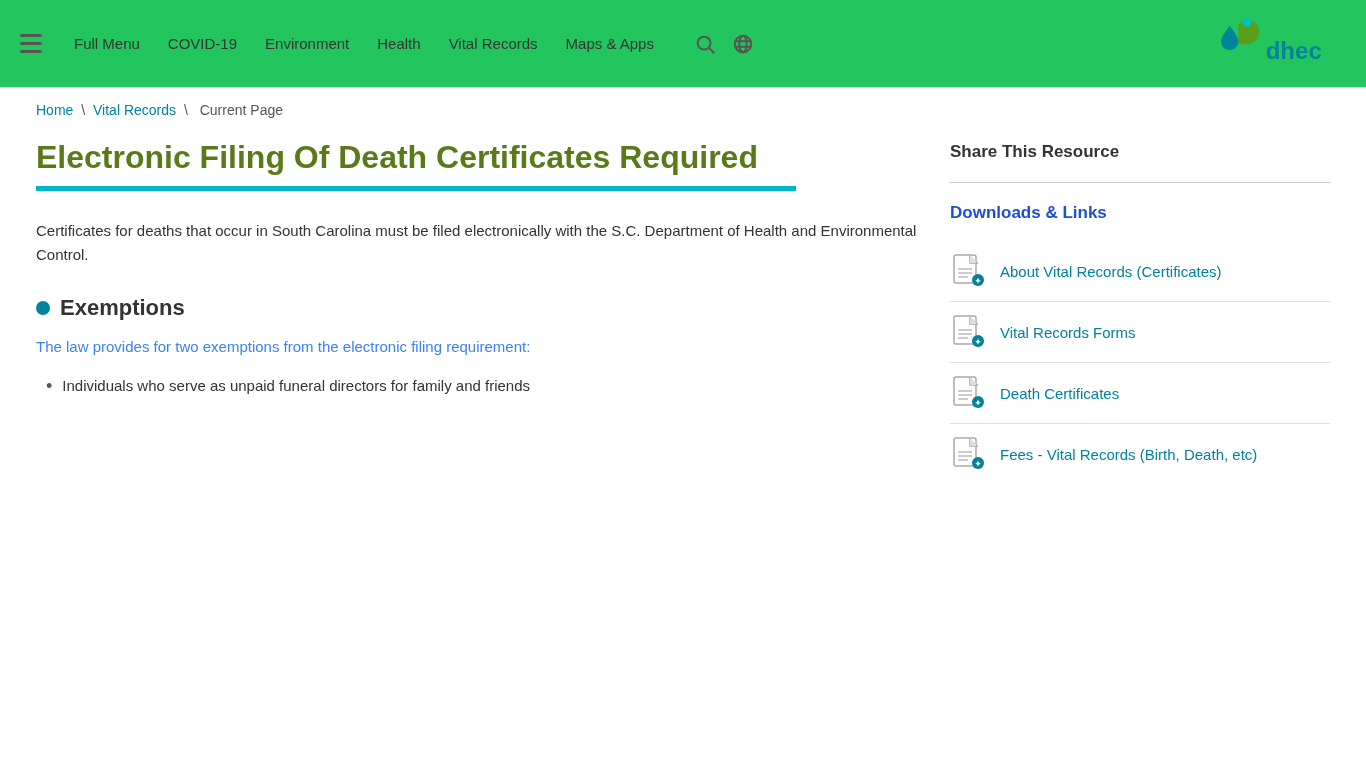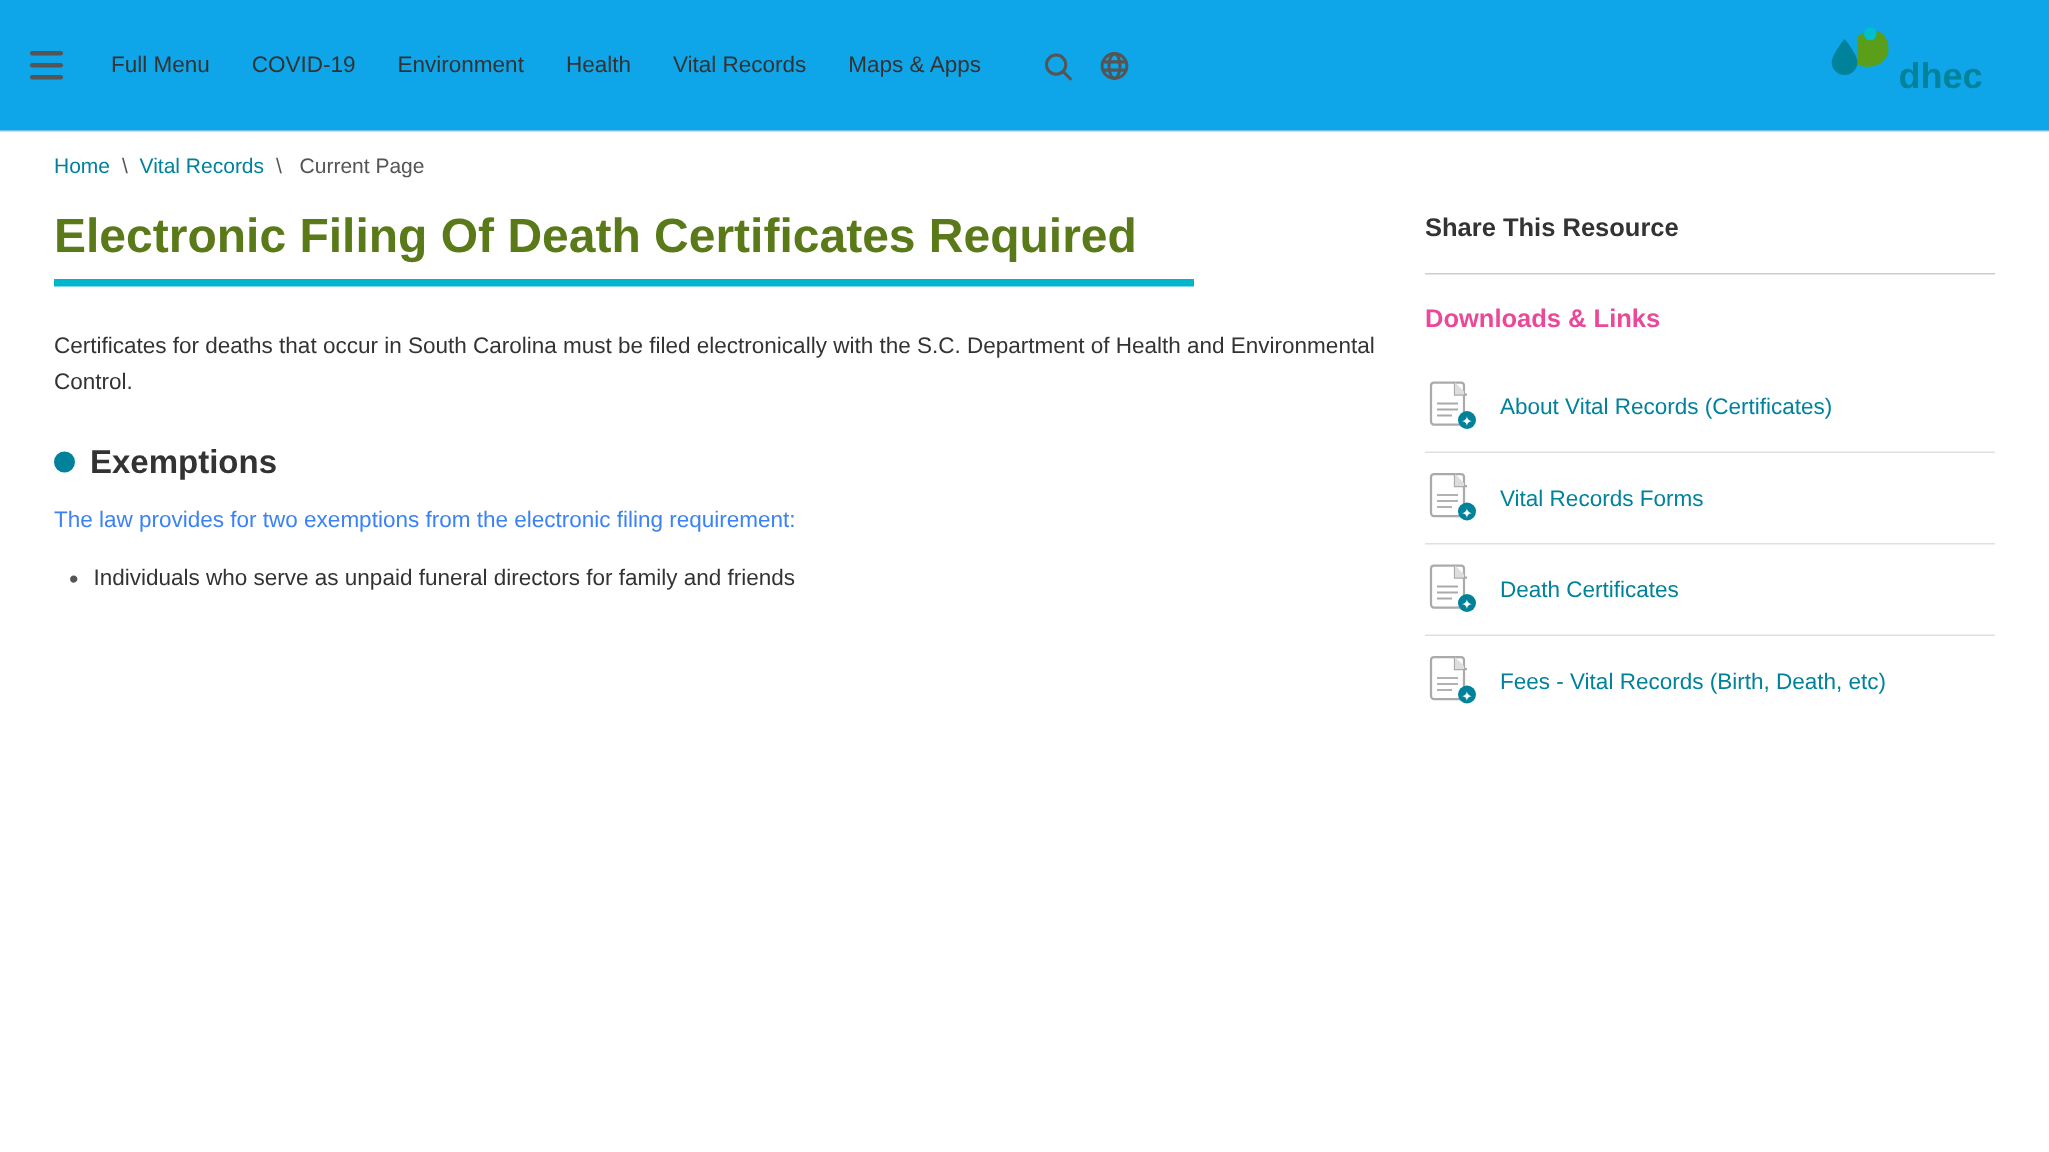--- a/index.html
+++ b/index.html
@@ -4,21 +4,21 @@
   <style>
     * { margin: 0; padding: 0; box-sizing: border-box; }
     body { font-family: Arial, sans-serif; font-size: 15px; color: #333; background: #fff; }
 
     
     header {
       display: flex;
       align-items: center;
       padding: 0 20px;
       height: 88px;
-      background: #0ea5e9;
+      background: #22c55e;
       border-bottom: 1px solid #ddd;
       position: relative;
     }
     .nav-left {
       display: flex;
       align-items: center;
       gap: 28px;
       flex: 1;
     }
     .hamburger {
@@ -182,21 +182,21 @@
       margin-bottom: 14px;
     }
     .sidebar-divider {
       border: none;
       border-top: 1px solid #ccc;
       margin: 20px 0 20px;
     }
     .downloads-title {
       font-size: 17px;
       font-weight: 700;
-      color: #ec4899;
+      color: #1d4ed8;
       margin-bottom: 18px;
     }
     .download-link {
       display: flex;
       align-items: center;
       gap: 14px;
       padding: 12px 0;
       border-bottom: 1px solid #e0e0e0;
       text-decoration: none;
       cursor: pointer;

